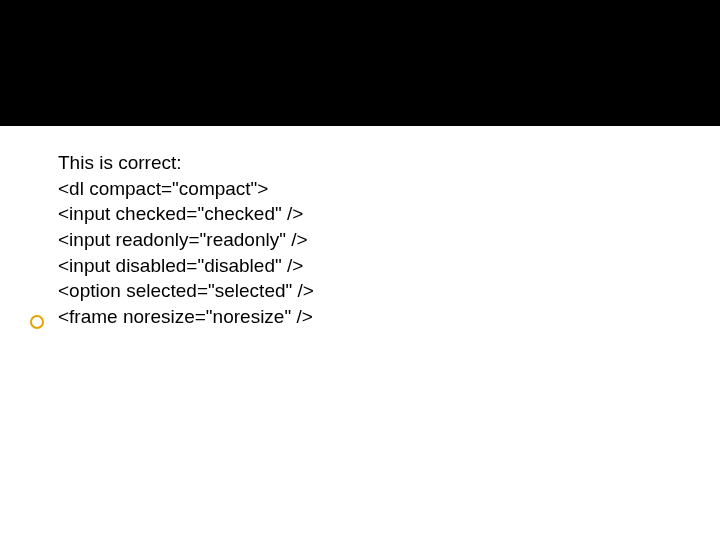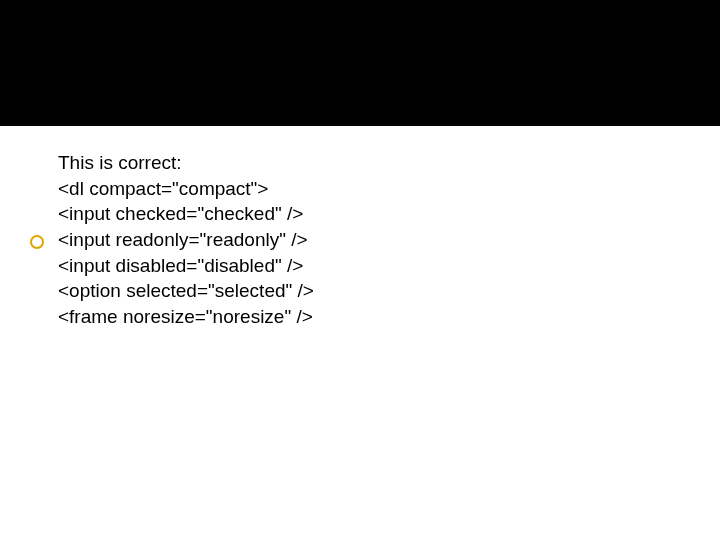--- a/index.html
+++ b/index.html
@@ -26,21 +26,21 @@
     background: #000000;
   }
   .content {
     position: absolute;
     top: 150px;
     left: 30px;
     width: 660px;
   }
   .bullet-row {
     display: flex;
-    align-items: center;
+    align-items: flex-end;
   }
   .bullet {
     flex: 0 0 auto;
     width: 14px;
     height: 14px;
     border: 2px solid #e2a500;
     border-radius: 50%;
     box-sizing: border-box;
     margin-top: 5px;
     margin-right: 14px;

